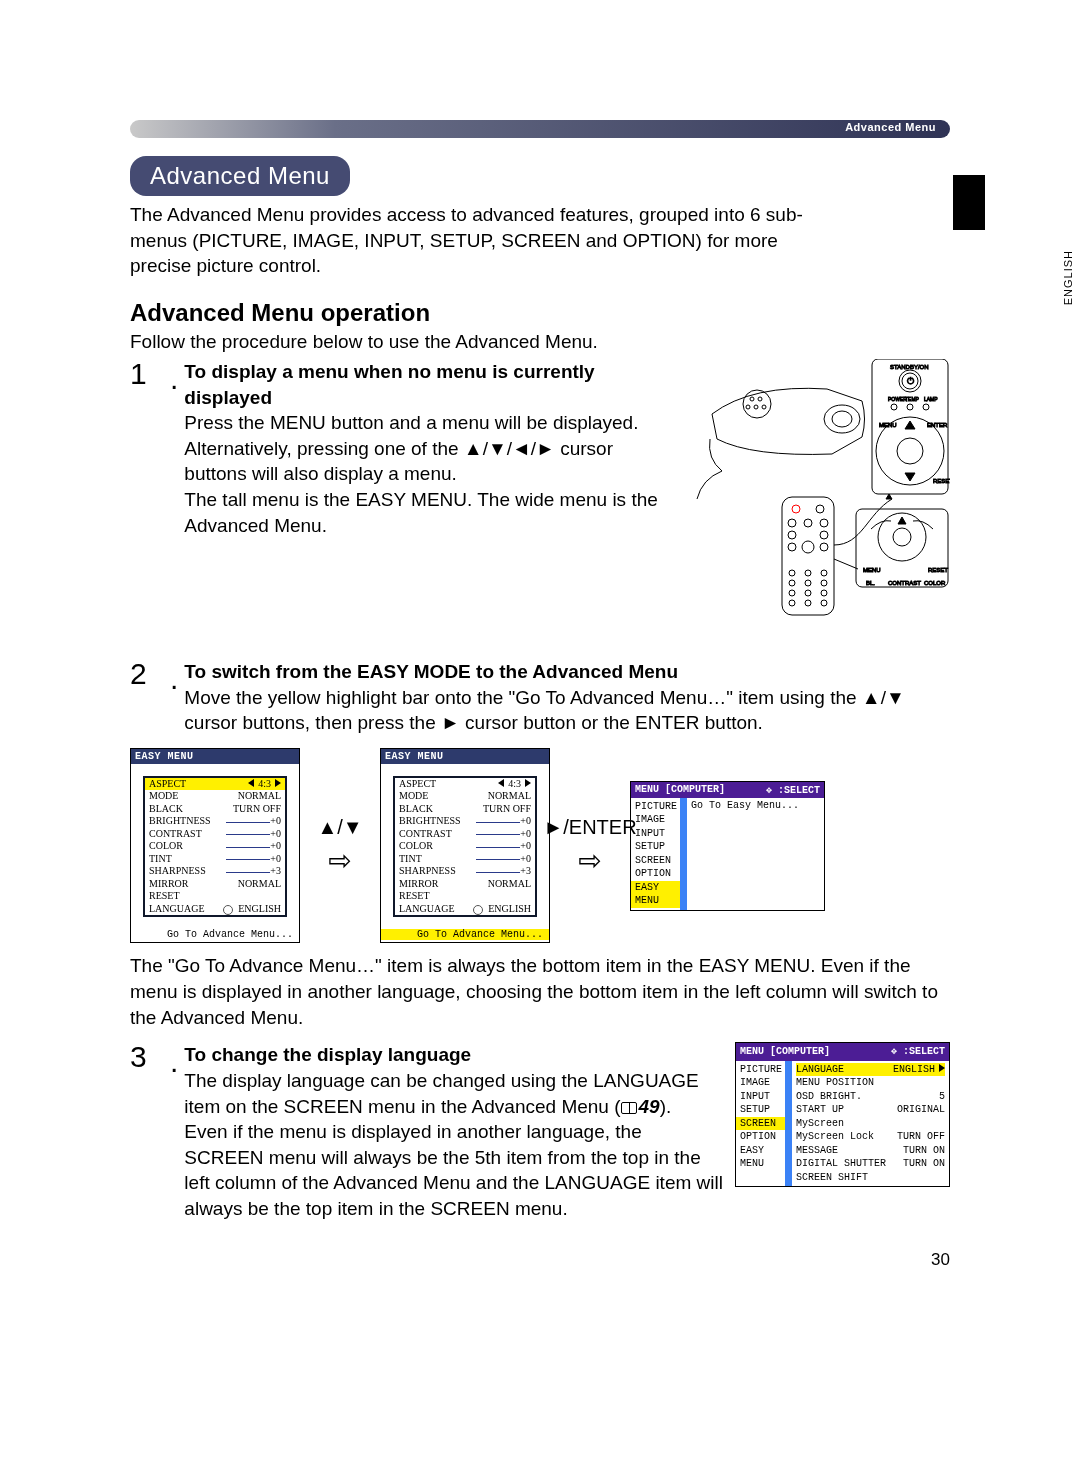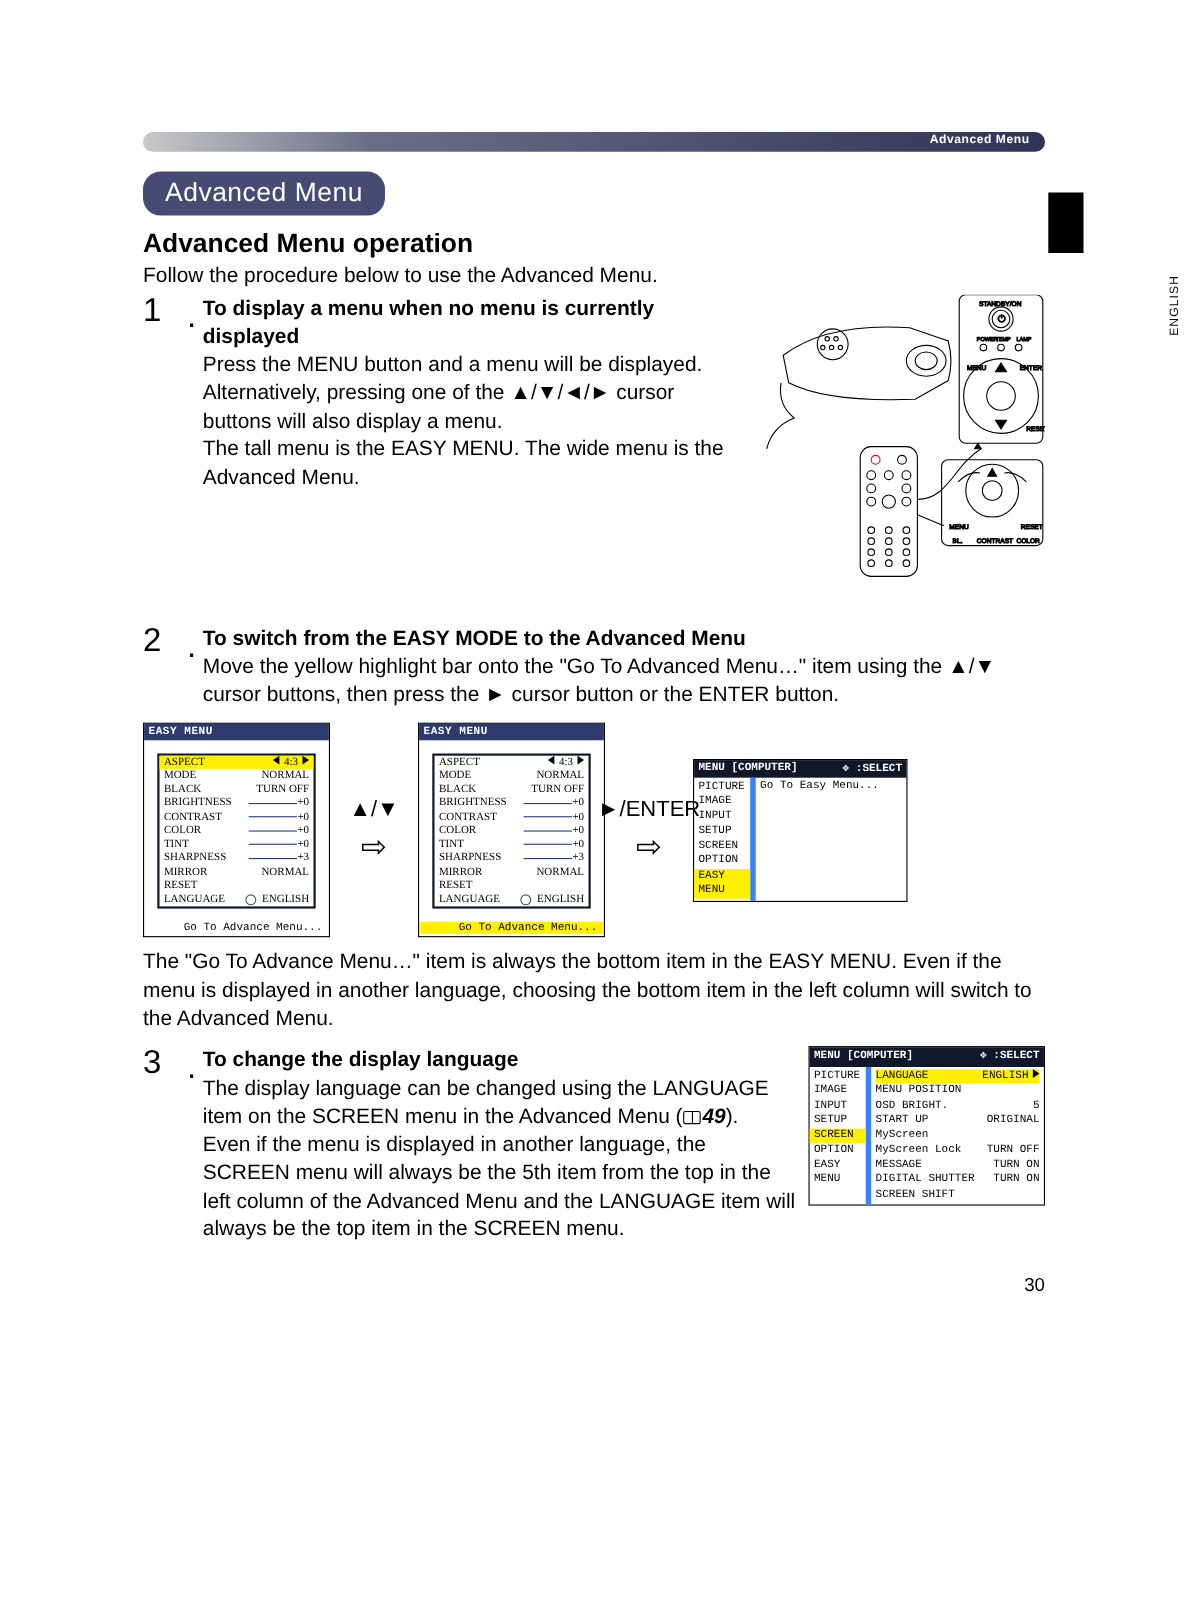--- a/index.html
+++ b/index.html
@@ -137,30 +137,30 @@
     width: 60px;
   }
   .big-arrow { font-size: 28px; line-height: 1; }
   .adv-menu-box {
     border: 1px solid #000;
     font-family: "Courier New", monospace;
     font-size: 10px;
     width: 195px;
   }
   .am-head {
-    background: #0f172a;
+    background: #4c1d95;
     color: #fff;
     padding: 2px 4px;
     font-weight: bold;
     display: flex;
     justify-content: space-between;
   }
   .am-body { display: flex; }
   .am-left {
-    border-right: 5px solid #3b82f6;
+    border-right: 7px solid #3b82f6;
     width: 56px;
     padding: 2px 0;
   }
   .am-left div { padding: 0 4px; line-height: 1.35; }
   .am-left .easy { background: #fff000; }
   .am-right {
     flex: 1;
     padding: 2px 4px;
     font-size: 10px;
   }
@@ -226,20 +226,21 @@
 <div class="page">
   <div class="side-tab"></div>
   <div class="side-lang">ENGLISH</div>
 
   <div class="header-bar">
     <span class="header-bar-label">Advanced Menu</span>
   </div>
 
   <div class="pill">Advanced Menu</div>
 
+  <p class="intro">The Advanced Menu provides access to advanced features, grouped into 6 sub-menus (PICTURE, IMAGE, INPUT, SETUP, SCREEN and OPTION) for more precise picture control.</p>
 
   <h2 class="section">Advanced Menu operation</h2>
   <p class="follow">Follow the procedure below to use the Advanced Menu.</p>
 
   
   <div class="step1-right">
     <svg viewBox="0 0 258 260" width="258" height="260">
 
       <g stroke="#000" stroke-width="1" fill="none">
         <path d="M20 55 Q60 25 135 30 L170 42 Q175 60 170 78 L140 95 Q60 98 25 80 Z"></path>

